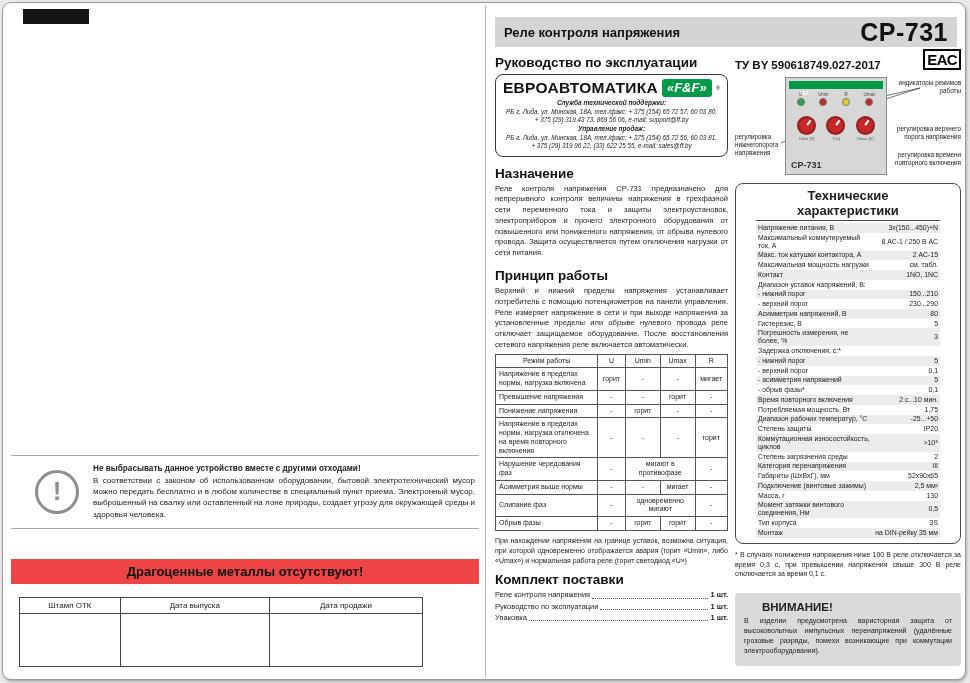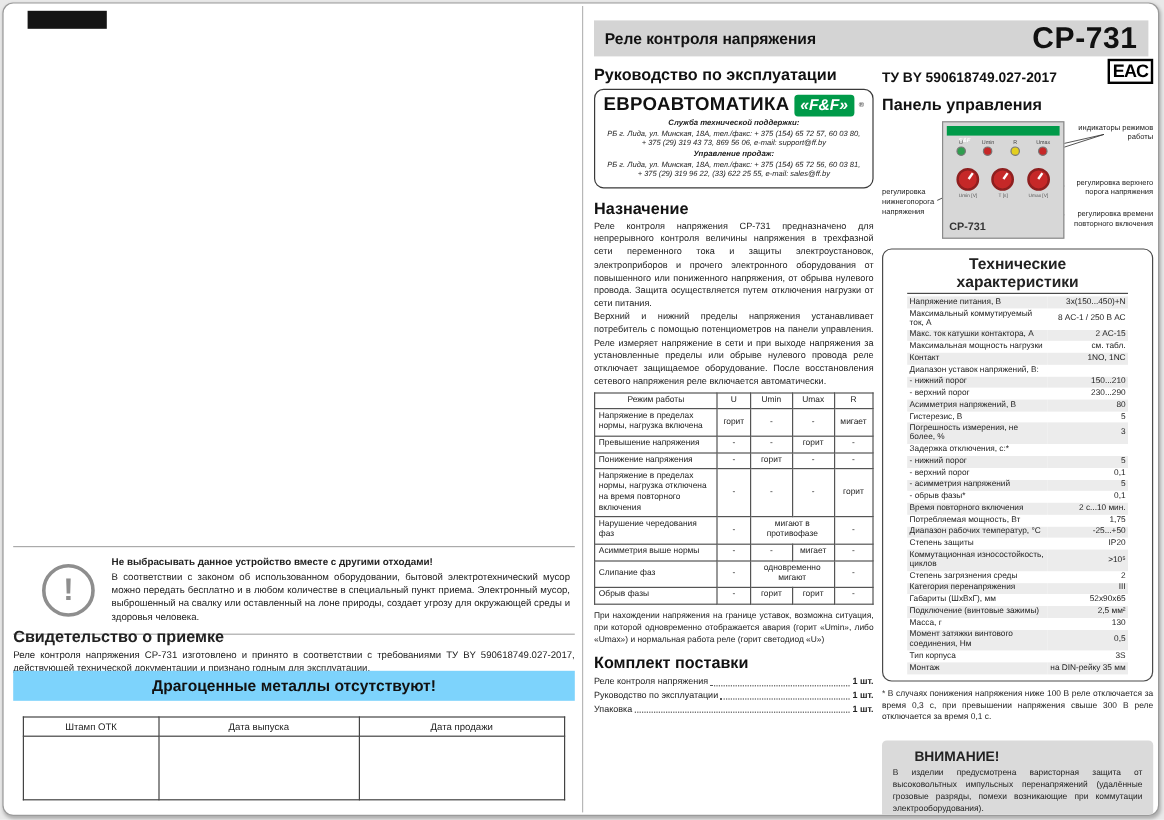--- a/index.html
+++ b/index.html
@@ -12,23 +12,23 @@
   .corner-stamp{position:absolute;left:20px;top:6px;width:66px;height:15px;background:#151515;}
   .disposal{position:absolute;left:8px;top:452px;width:468px;border-top:1px solid #aaa;border-bottom:1px solid #aaa;
     padding:7px 0 8px;display:flex;align-items:center;gap:14px;}
   .warn-circle{flex:0 0 38px;height:38px;border:3px solid #8e8e8e;border-radius:50%;
     display:flex;align-items:center;justify-content:center;font-size:26px;font-weight:bold;color:#8e8e8e;margin-left:24px;}
   .disposal-text{flex:1;font-size:8px;line-height:1.42;text-align:justify;padding-right:4px;}
   .disposal-text b{font-size:8.2px;}
   .acceptance{position:absolute;left:8px;top:520px;width:468px;}
   .acceptance h2{margin:0 0 2px;font-size:13.5px;}
   .acceptance p{margin:0;font-size:8px;line-height:1.4;text-align:justify;}
-  .banner{position:absolute;left:8px;top:556px;width:468px;height:25px;background:#7dd3fc;
+  .banner{position:absolute;left:8px;top:556px;width:468px;height:25px;background:#ef4444;
     display:flex;align-items:center;justify-content:center;font-weight:bold;font-size:13px;color:#111;}
-  .stamp-table{position:absolute;left:16px;top:594px;width:452px;border-collapse:collapse;}
+  .stamp-table{position:absolute;left:16px;top:594px;width:404px;border-collapse:collapse;}
   .stamp-table th,.stamp-table td{border:1px solid #444;font-weight:normal;font-size:8px;padding:3px;}
   .stamp-table th:nth-child(1){width:25%;} .stamp-table th:nth-child(2){width:37%;}
   .stamp-table td{height:46px;}
 
   
   .rp-header{position:absolute;left:492px;top:14px;width:462px;height:30px;background:#d4d4d4;
     display:flex;align-items:center;justify-content:space-between;padding:0 9px;box-sizing:border-box;}
   .rp-header .t{font-weight:bold;font-size:13px;color:#111;}
   .rp-header .m{font-weight:bold;font-size:25px;color:#111;letter-spacing:.5px;}
 
@@ -99,24 +99,20 @@
   <div class="corner-stamp"></div>
 
   <div class="disposal">
     <div class="warn-circle">!</div>
     <div class="disposal-text">
       <b>Не выбрасывать данное устройство вместе с другими отходами!</b><br>
       <span>В соответствии с законом об использованном оборудовании, бытовой электротехнический мусор можно передать бесплатно и в любом количестве в специальный пункт приема. Электронный мусор, выброшенный на свалку или оставленный на лоне природы, создает угрозу для окружающей среды и здоровья человека.</span>
     </div>
   </div>
 
-  <div class="acceptance">
-    <h2>Свидетельство о приемке</h2>
-    <p>Реле контроля напряжения СР-731 изготовлено и принято в соответствии с требованиями ТУ BY 590618749.027-2017, действующей технической документации и признано годным для эксплуатации.</p>
-  </div>
 
   <div class="banner">Драгоценные металлы отсутствуют!</div>
 
   <table class="stamp-table">
     <thead>
         <tr>
           <th>Штамп ОТК</th>
           <th>Дата выпуска</th>
           <th>Дата продажи</th>
         </tr>
@@ -150,20 +146,21 @@
         <span>+ 375 (29) 319 43 73, 869 56 06, e-mail: support@ff.by</span><br>
         <b>Управление продаж:</b><br>
         <span>РБ г. Лида, ул. Минская, 18А, тел./факс: + 375 (154) 65 72 56, 60 03 81,</span><br>
         <span>+ 375 (29) 319 96 22, (33) 622 25 55, e-mail: sales@ff.by</span>
       </div>
     </div>
 
     <h2 class="sec">Назначение</h2>
     <p class="body">Реле контроля напряжения СР-731 предназначено для непрерывного контроля величины напряжения в трехфазной сети переменного тока и защиты электроустановок, электроприборов и прочего электронного оборудования от повышенного или пониженного напряжения, от обрыва нулевого провода. Защита осуществляется путем отключения нагрузки от сети питания.</p>
 
+    <h2 class="sec">Принцип работы</h2>
     <p class="body">Верхний и нижний пределы напряжения устанавливает потребитель с помощью потенциометров на панели управления. Реле измеряет напряжение в сети и при выходе напряжения за установленные пределы или обрыве нулевого провода реле отключает защищаемое оборудование. После восстановления сетевого напряжения реле включается автоматически.</p>
 
     <table class="ind-table">
       <thead>
           <tr>
             <th>Режим работы</th>
             <th>U</th>
             <th>Umin</th>
             <th>Umax</th>
             <th>R</th>
@@ -249,21 +246,20 @@
         </div>
     </div>
   </div>
 
   <div class="colR">
     <div class="tu-row">
       <span class="tu">ТУ BY 590618749.027-2017</span>
       <span class="eac">ЕАС</span>
     </div>
 
-    <h2 class="sec">Панель управления</h2>
 
     <div class="figure">
       <svg class="callout-svg" viewBox="0 0 226 102">
         <line x1="132" y1="30" x2="185" y2="13" stroke="#333" stroke-width="0.7"></line>
         <line x1="110" y1="30" x2="185" y2="13" stroke="#333" stroke-width="0.7"></line>
         <line x1="137" y1="52" x2="152" y2="56" stroke="#333" stroke-width="0.7"></line>
         <line x1="103" y1="58" x2="152" y2="80" stroke="#333" stroke-width="0.7"></line>
         <line x1="46" y1="68" x2="72" y2="56" stroke="#333" stroke-width="0.7"></line>
       </svg>
       <div class="device">

